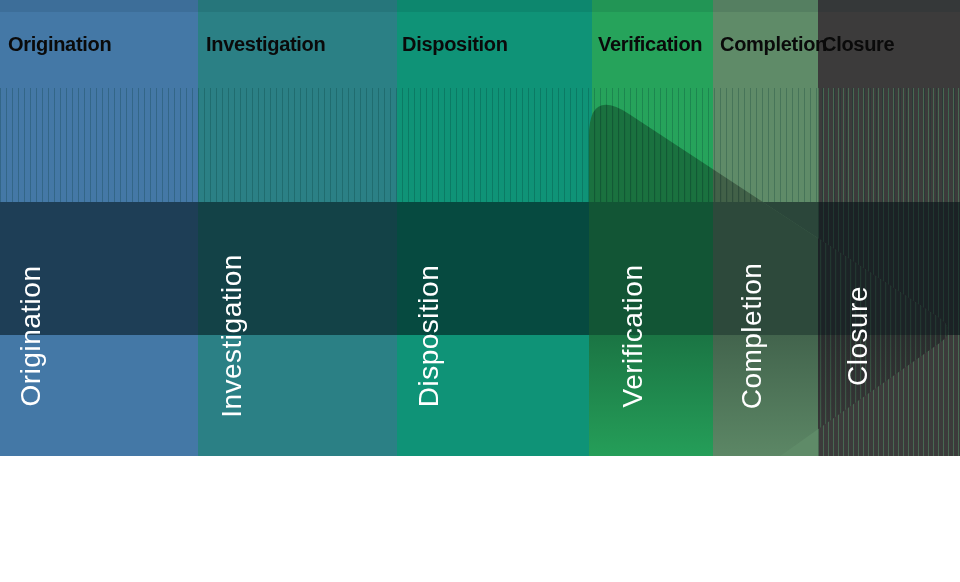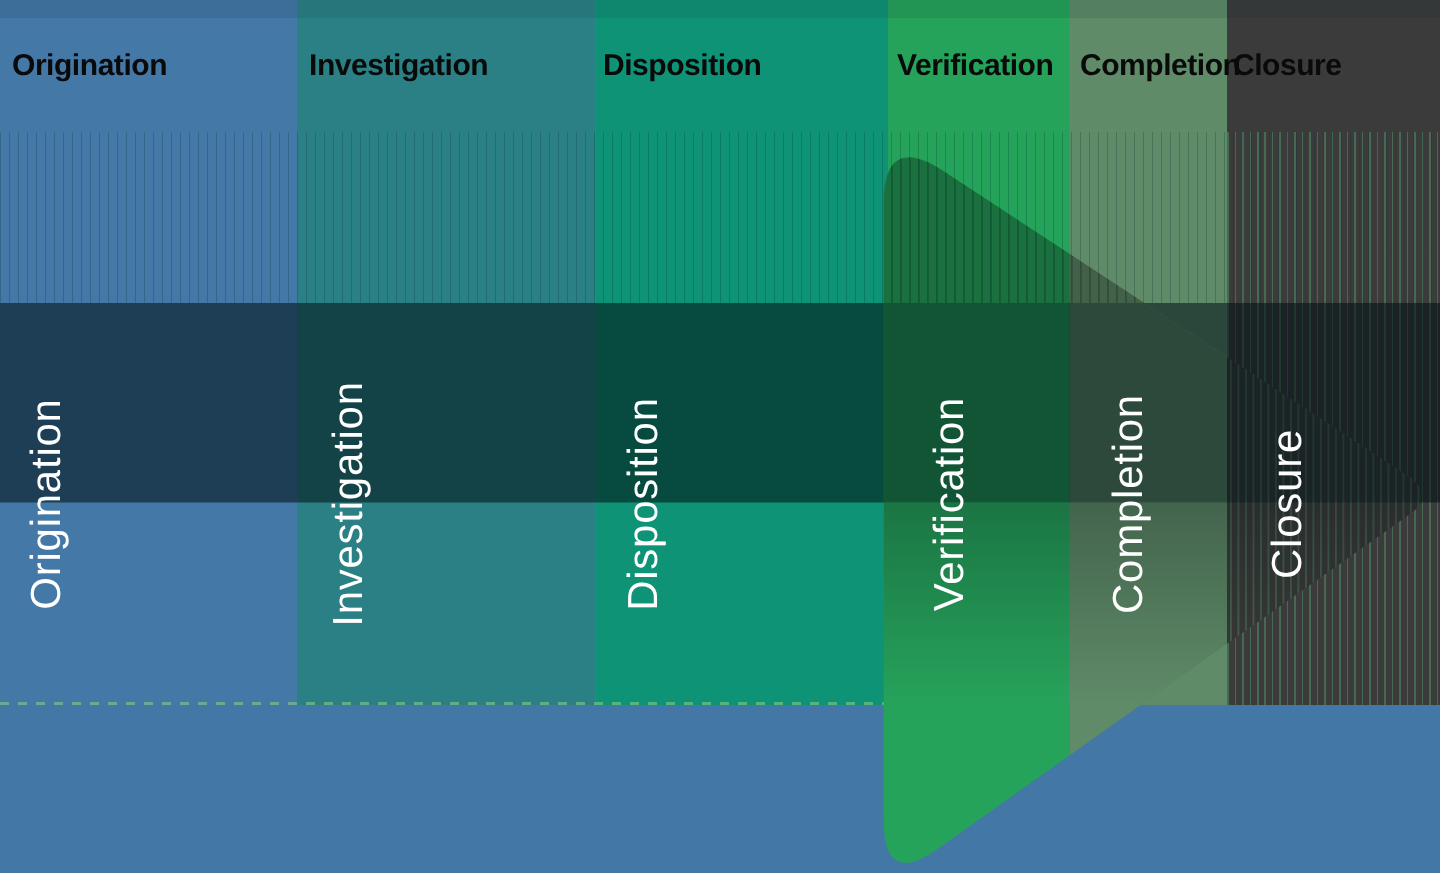--- a/index.html
+++ b/index.html
@@ -1,18 +1,18 @@
 <!DOCTYPE html>
 <html style="--s0: #4478a6; --s1: #2b8085; --s2: #0f9377; --s3: #26a35b; --s4: #5f8b68; --s5: #3c3b3b; --footer-bg: #4377a5; --brand-color: #343434; --logo-green: #8cc06e; --hdr-color: #0a0a0a; --vlabel-color: #ffffff;"><head>
 <meta charset="utf-8">
 <style>
   html,body{margin:0;padding:0;background:#fff;}
   .canvas{
-    position:relative;width:960px;height:582px;overflow:hidden;
-    font-family:"Liberation Sans",sans-serif;background:#ef4444;
+    position:relative;width:960px;height:456px;overflow:hidden;
+    font-family:"Liberation Sans",sans-serif;background:#737373;
   }
   .col{position:absolute;top:0;height:470px;}
   .band{position:absolute;left:0;width:960px;pointer-events:none;}
   .band-topshade{top:0;height:12px;background:rgba(0,25,35,0.10);}
   .band-stripes{top:88px;height:114px;
     background:repeating-linear-gradient(90deg,rgba(0,50,45,0.25) 0px,rgba(0,50,45,0.25) 1px,transparent 1px,transparent 6px);}
   .closure-stripes{position:absolute;left:818px;width:142px;top:88px;height:382px;pointer-events:none;
     background:repeating-linear-gradient(90deg,rgba(96,200,130,0.32) 0px,rgba(96,200,130,0.32) 1px,transparent 1px,transparent 5px);}
   .band-dark{top:202px;height:133px;background:rgba(0,14,20,0.55);}
   .footer-dash{position:absolute;left:0;top:468px;width:592px;height:2px;pointer-events:none;

